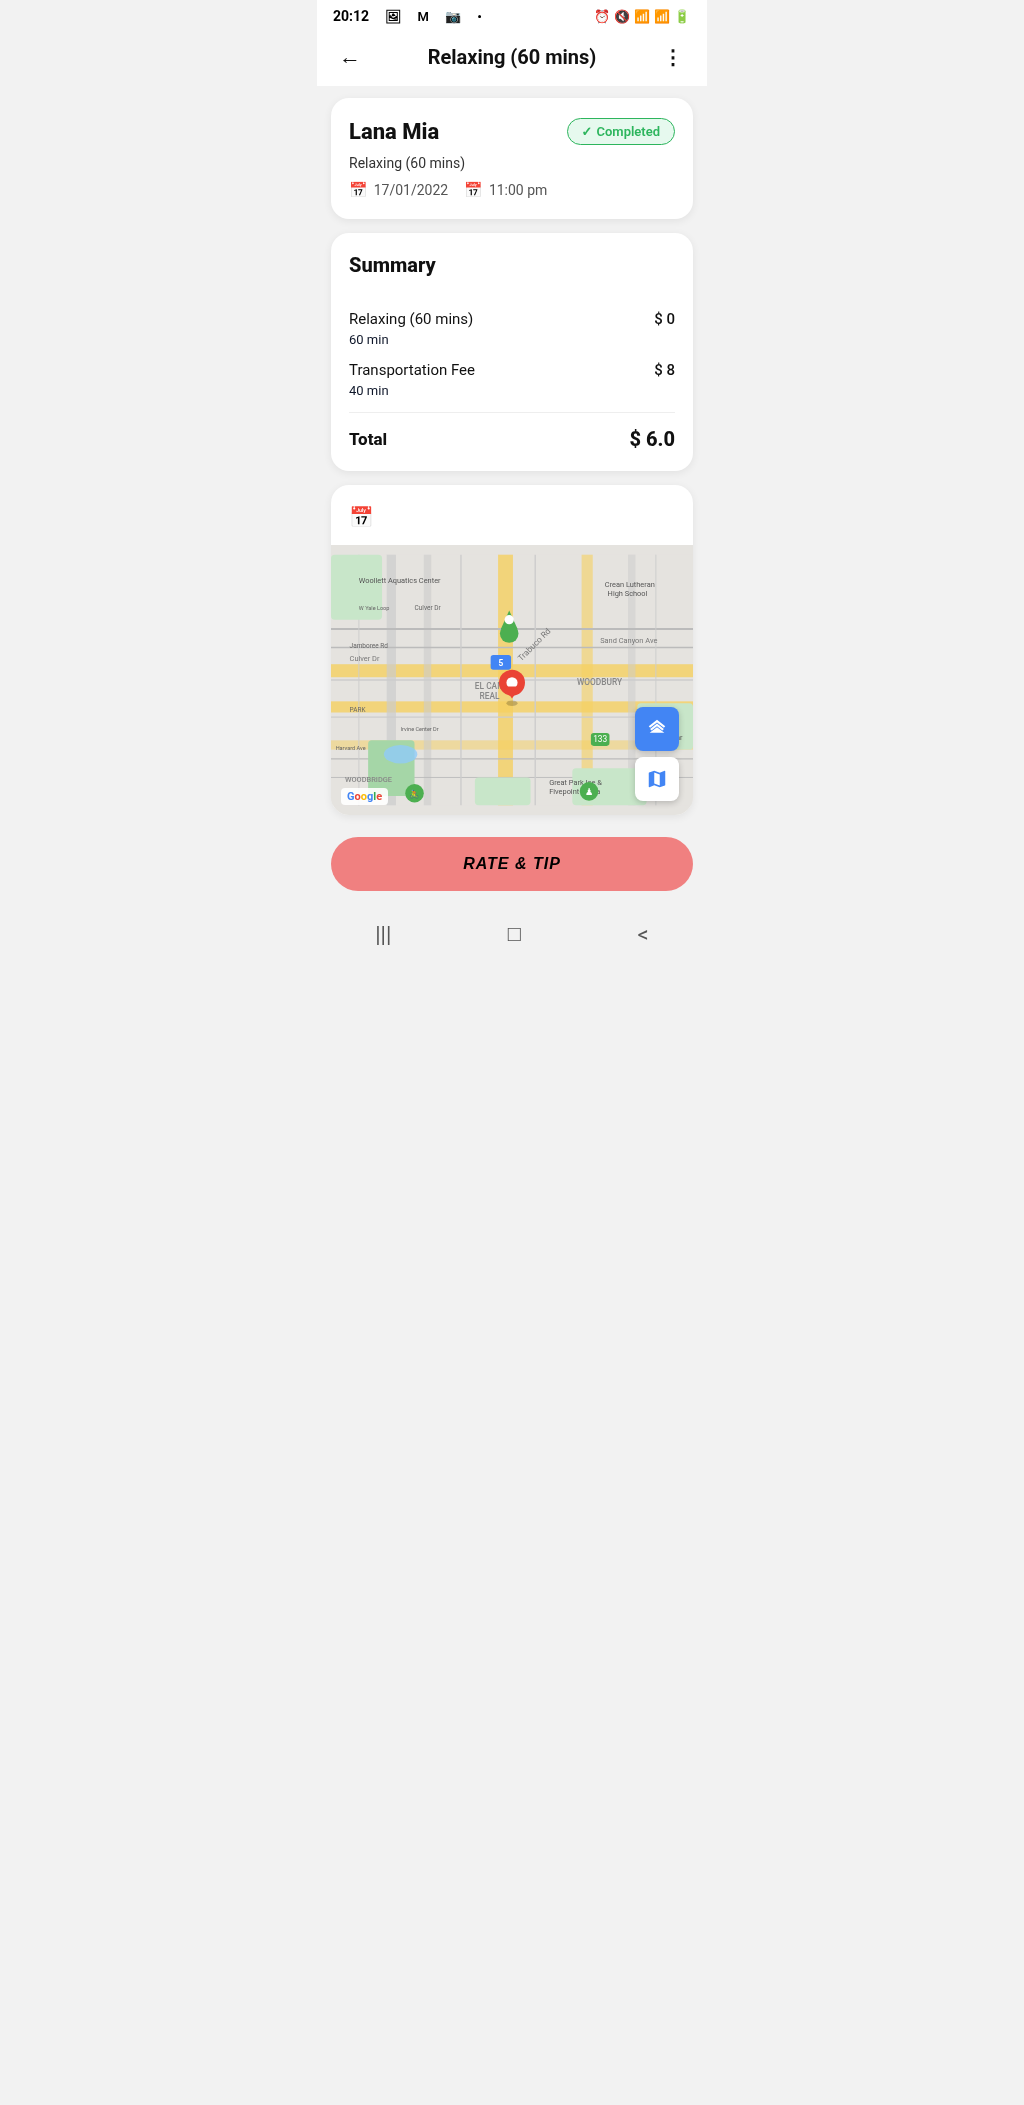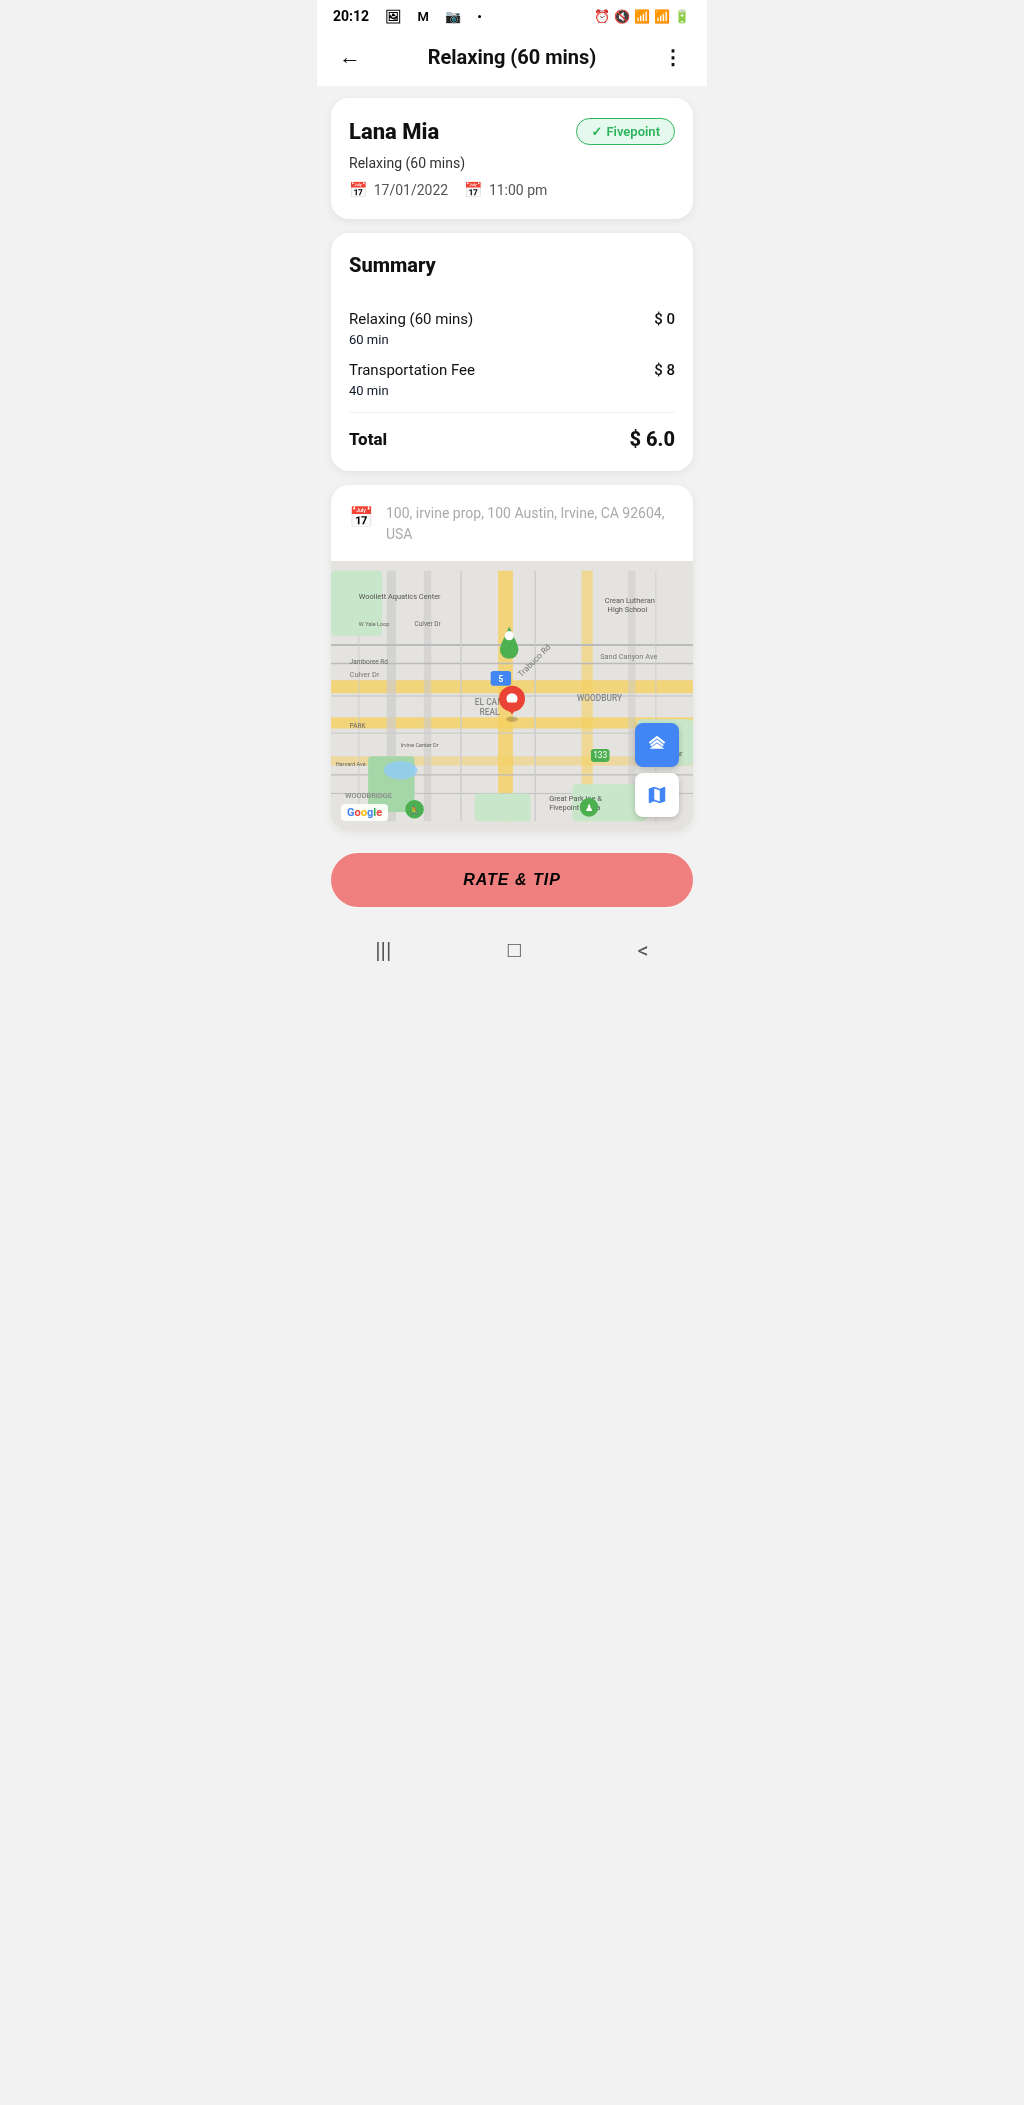--- a/index.html
+++ b/index.html
@@ -308,21 +308,21 @@
   <button class="header-more">⋮</button>
 </div>
 
 <div class="content">
 
   <div class="card">
     <div class="booking-header">
       <span class="customer-name">Lana Mia</span>
       <div class="completed-badge">
         <span>✓</span>
-        <span>Fivepoint</span>
+        <span>Completed</span>
       </div>
     </div>
     <div class="service-name">Relaxing (60 mins)</div>
     <div class="booking-dates">
       <div class="date-item">
         <span class="cal-icon">📅</span>
         <span>17/01/2022</span>
       </div>
       <div class="date-item">
         <span class="cal-icon">📅</span>
@@ -350,21 +350,20 @@
 
     <div class="total-row">
       <span class="total-label">Total</span>
       <span class="total-price">$ 6.0</span>
     </div>
   </div>
 
   <div class="address-card">
     <div class="address-row">
       <span class="address-icon">📅</span>
-      <span class="address-text">100, irvine prop, 100 Austin, Irvine, CA 92604, USA</span>
     </div>
 
     <div class="map-container">
       <svg viewBox="0 0 390 270" class="map-svg">
 
         <rect width="390" height="270" fill="#e5e3df"></rect>
 
         <rect x="0" y="118" width="390" height="14" fill="#f5d060" opacity="0.8"></rect>
         <rect x="0" y="158" width="390" height="12" fill="#f5d060" opacity="0.8"></rect>
         <rect x="0" y="200" width="390" height="10" fill="#f5d060" opacity="0.5"></rect>

